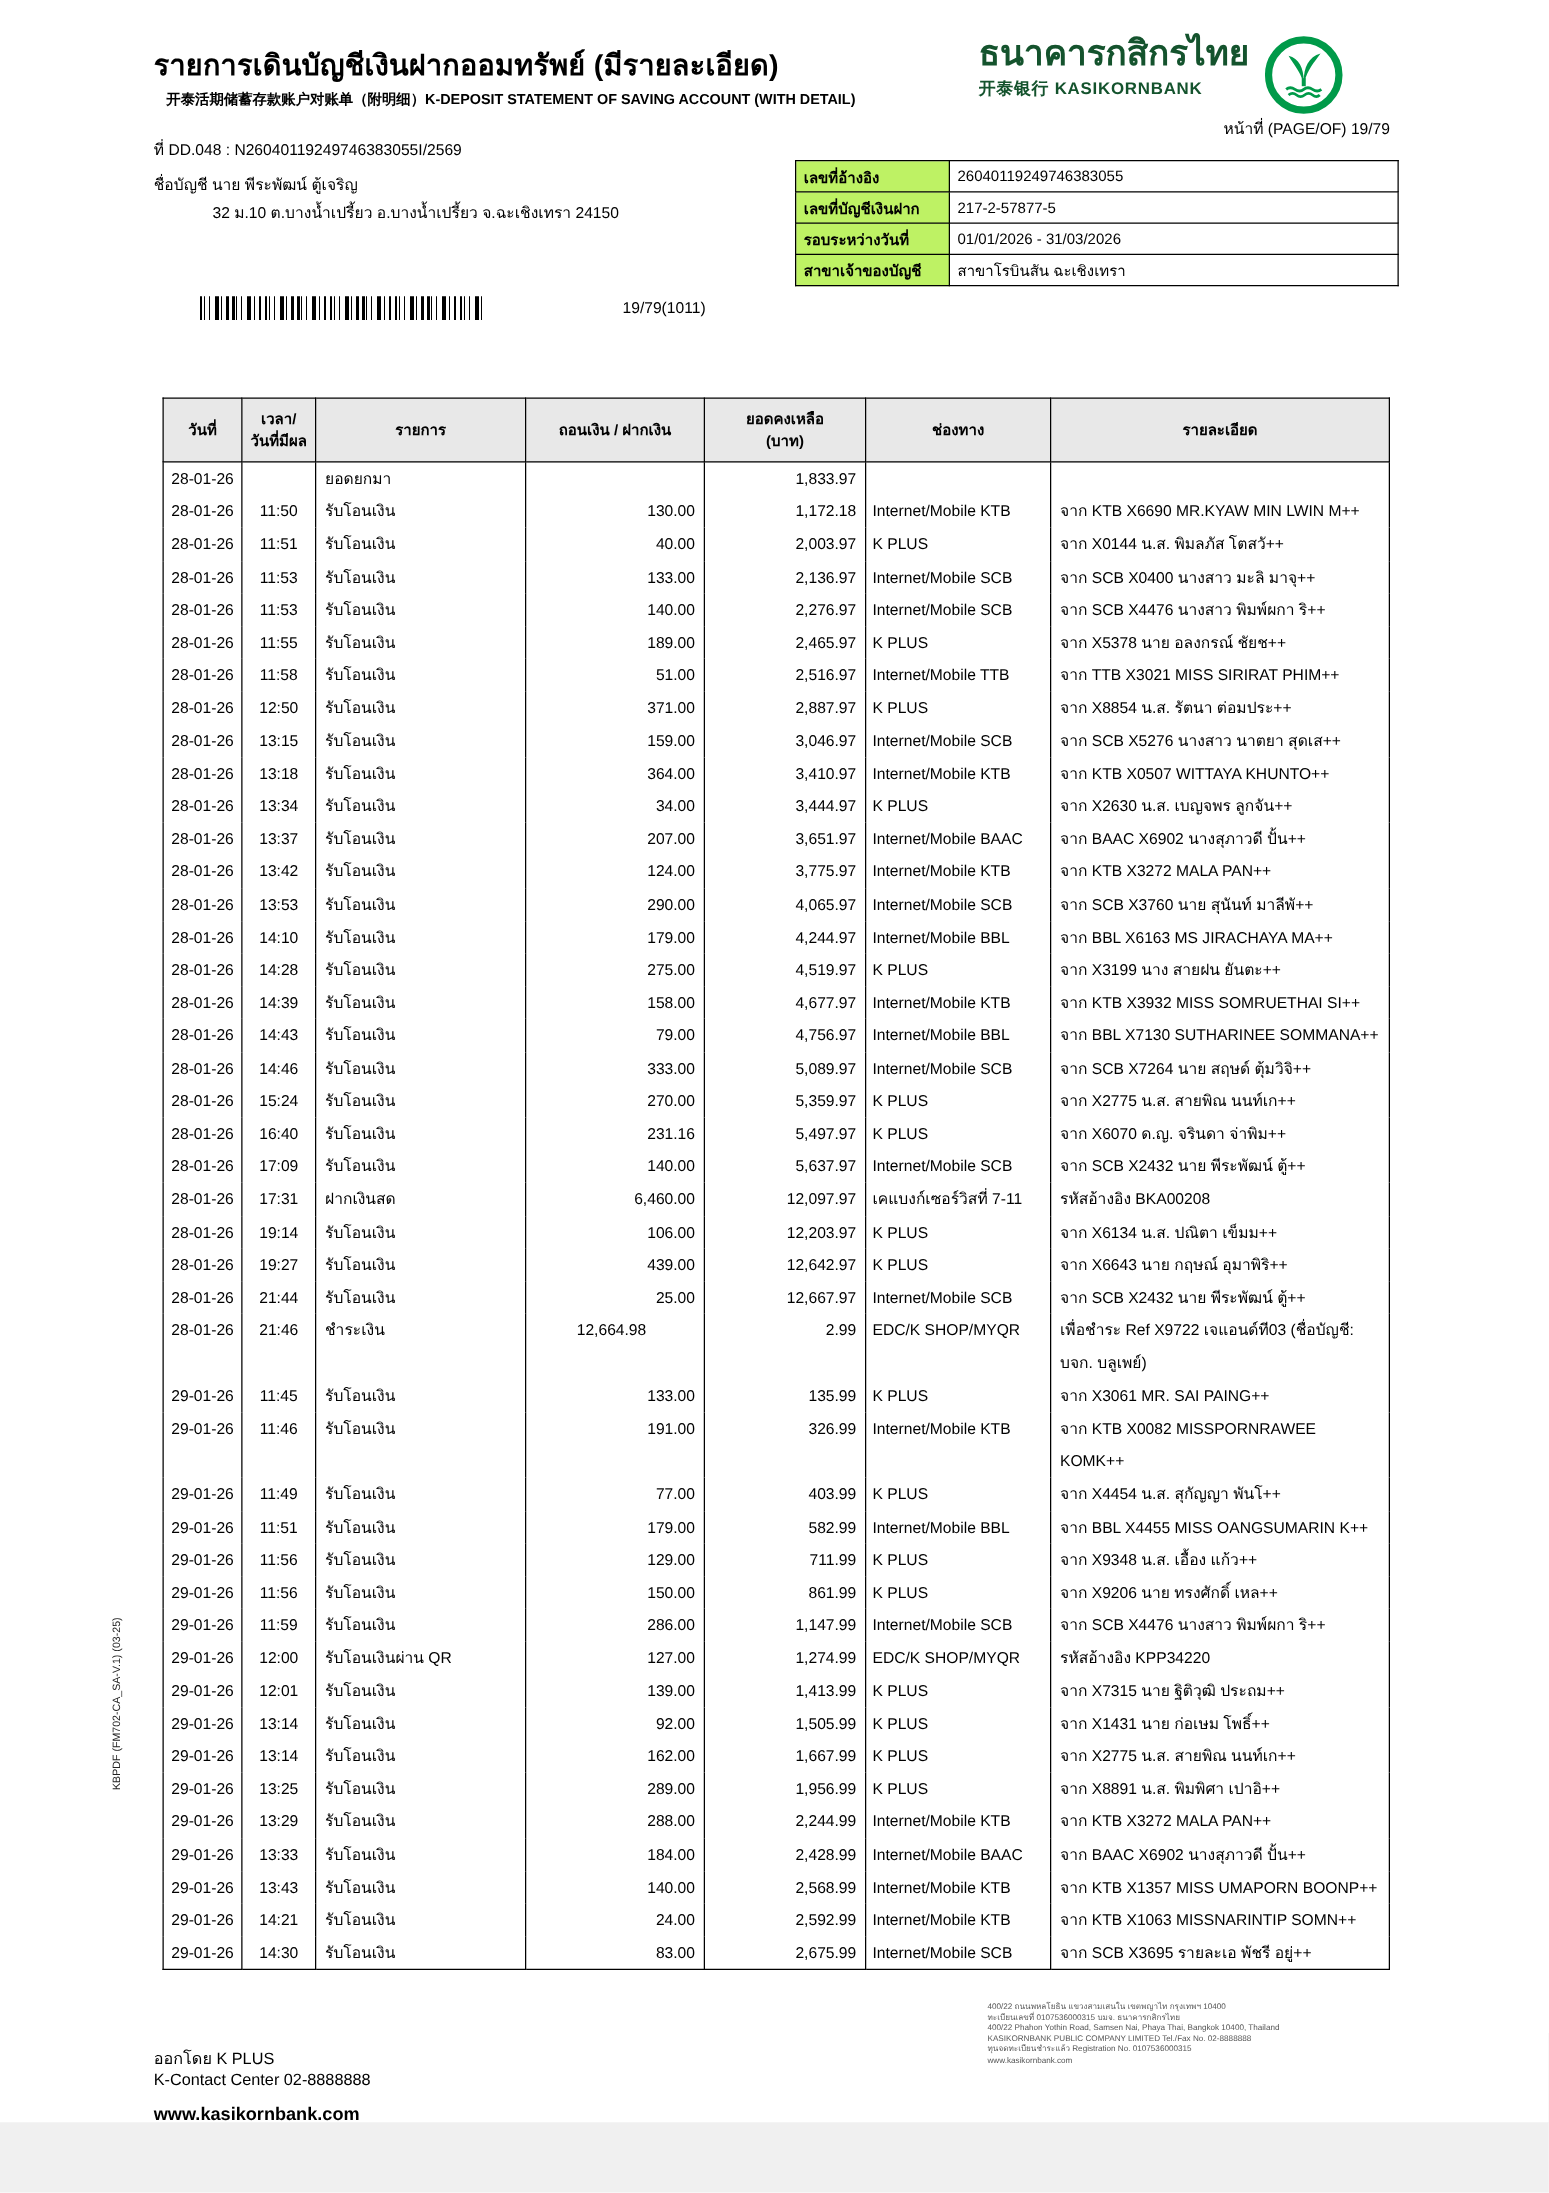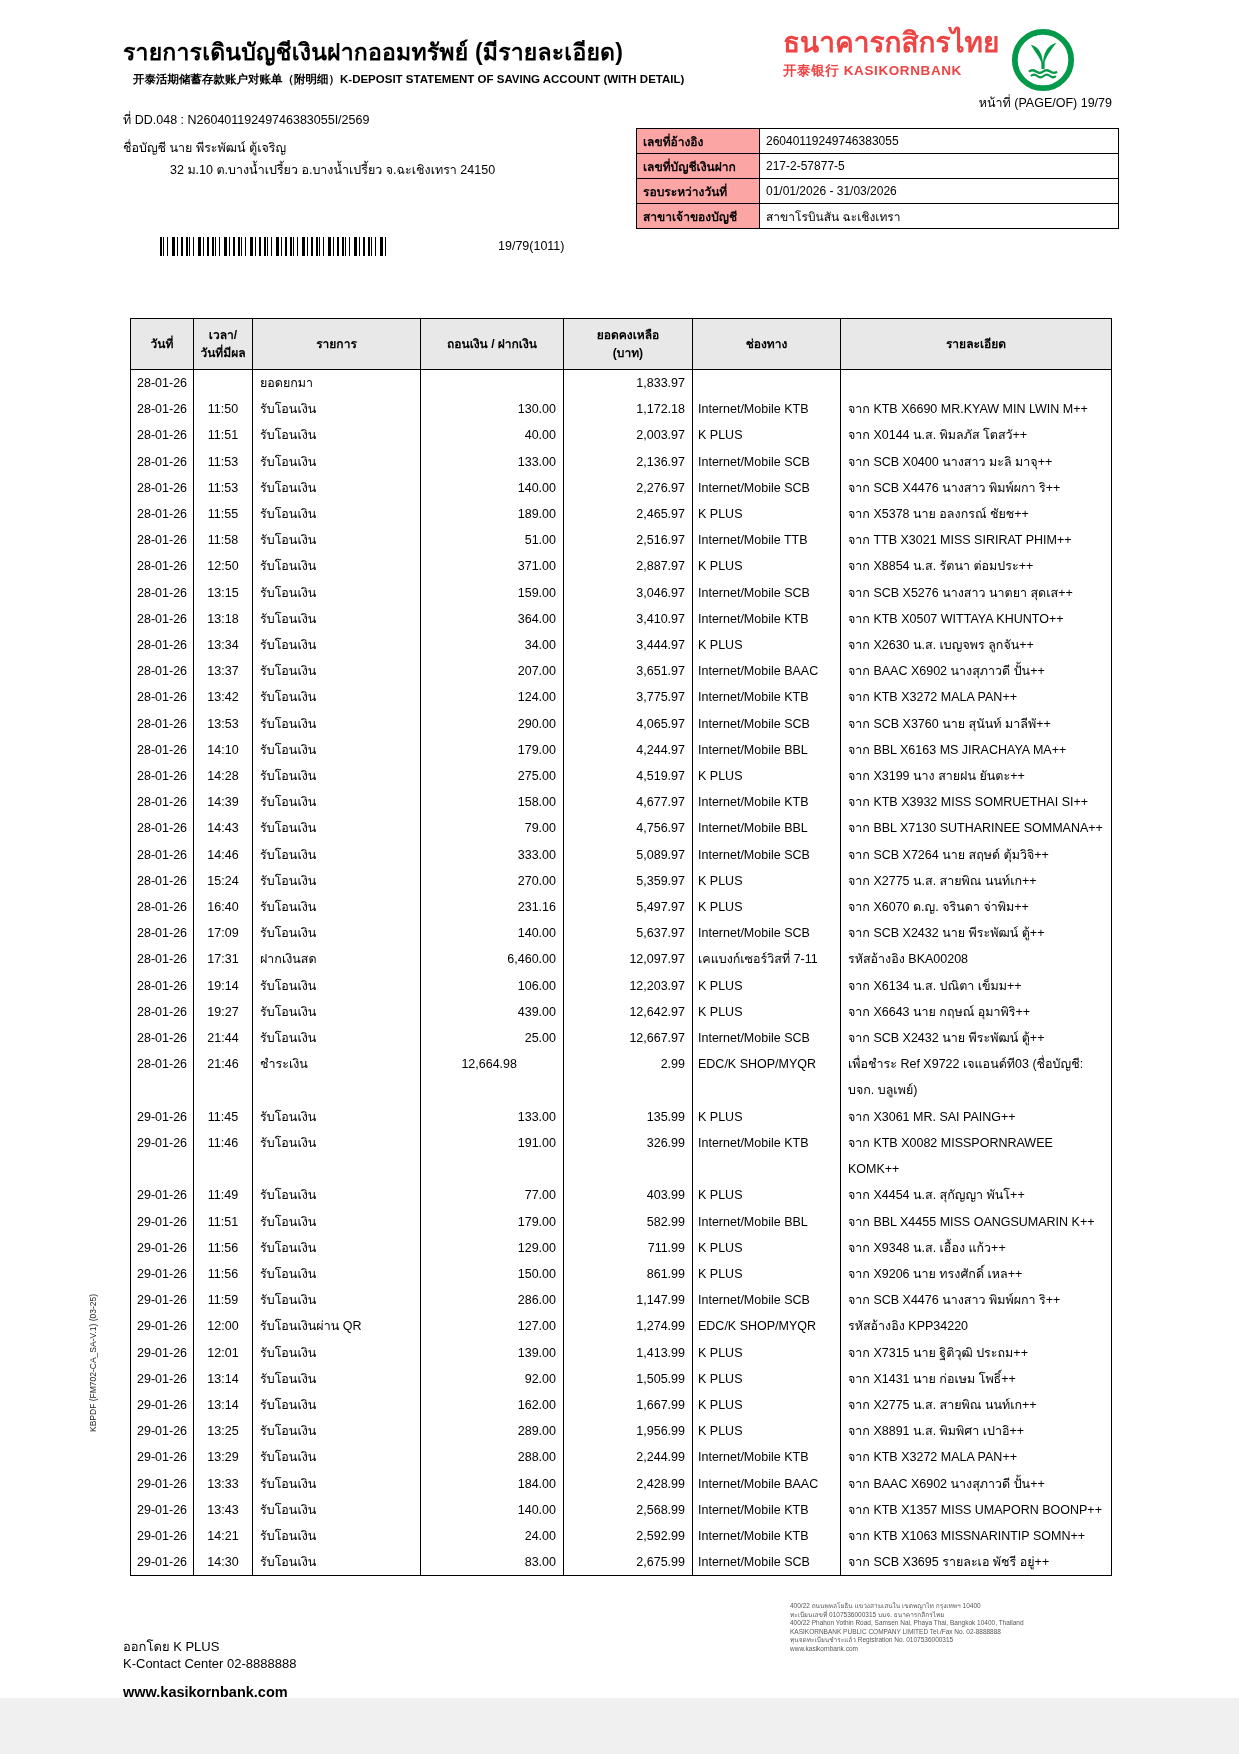--- a/index.html
+++ b/index.html
@@ -4,34 +4,34 @@
 <style>
   html,body{margin:0;padding:0;background:#f0f0f0;}
   .page{position:relative;width:1239px;height:1698px;background:#ffffff;margin:0 auto;
         font-family:"Liberation Sans","DejaVu Sans",sans-serif;color:#000;overflow:hidden;}
 
   
   .doc-title{position:absolute;left:123px;top:34px;font-size:23px;font-weight:bold;letter-spacing:.2px;}
   .doc-subtitle{position:absolute;left:108px;top:72px;font-size:11.5px;font-weight:bold;margin-left:25px;}
 
   .kbank-logo{position:absolute;top:28px;left:783px;width:330px;display:flex;align-items:flex-start;gap:12px;}
-  .kb-text{color:#ef4444;}
+  .kb-text{color:#14532d;}
   .kb-thai{font-size:28px;font-weight:bold;line-height:1.05;white-space:nowrap;}
   .kb-sub{font-size:13.5px;font-weight:bold;margin-top:5px;letter-spacing:.6px;white-space:nowrap;}
   .kb-emblem{width:64px;height:64px;flex:0 0 auto;}
 
   .page-label{position:absolute;top:93px;left:0;width:1112px;text-align:right;font-size:12.5px;}
   .doc-no{position:absolute;left:123px;top:110px;font-size:12.5px;}
   .acct-line{position:absolute;left:123px;top:138px;font-size:12.5px;text-align:right;}
   .acct-addr{position:absolute;left:170px;top:160px;font-size:12.5px;}
 
   
   .info-table{position:absolute;left:636px;top:128px;border-collapse:collapse;}
   .info-table td{border:1.2px solid #000;font-size:12px;height:24px;padding:0 6px;vertical-align:middle;}
-  .info-table td.lbl{background:#fca5a5;font-weight:bold;width:110px;margin-left:30px;}
+  .info-table td.lbl{background:#bef264;font-weight:bold;width:110px;margin-left:30px;}
   .info-table td.val{width:346px;font-weight:normal;}
 
   
   .barcode{position:absolute;left:160px;top:237px;width:228px;height:19px;
     background-image:repeating-linear-gradient(90deg,
       #000 0 2px,#fff 2px 3px,#000 3px 4px,#fff 4px 7px,
       #000 7px 8px,#fff 8px 12px,#000 12px 15px,#fff 15px 17px,
       #000 17px 18px,#fff 18px 21px,#000 21px 23px,#fff 23px 26px);}
   .barcode-label{position:absolute;left:498px;top:239px;font-size:12.5px;}
 

